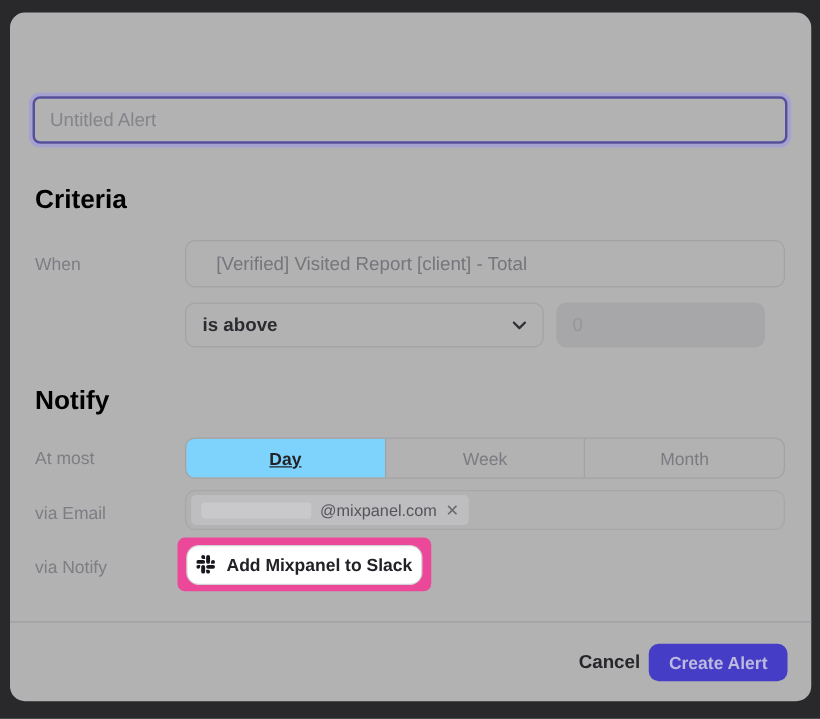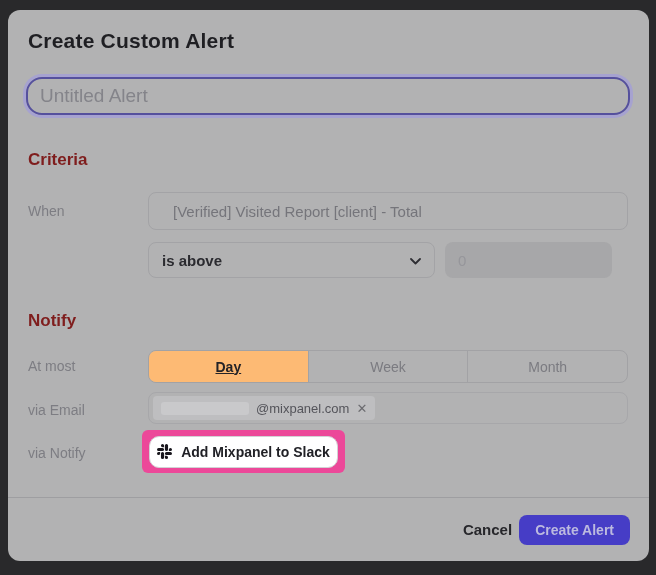--- a/index.html
+++ b/index.html
@@ -13,29 +13,29 @@
     position:absolute; left:8px; top:10px; width:641px; height:551px;
     background:#b2b2b3; border-radius:12px;
   }
   .title {
     position:absolute; left:20px; top:19px;
     font-size:21px; line-height:24px; font-weight:700; color:#1f1f23;
     letter-spacing:0.2px;
   }
   .name-input {
     position:absolute; left:18px; top:67px; width:604px; height:38px;
-    background:transparent; border:2px solid #55509d; border-radius:16px;
+    background:transparent; border:2px solid #55509d; border-radius:6px;
     box-shadow:0 0 0 3px #a6a2d0;
-    padding:0 12px; font-size:19px; color:#3a3a40;
+    padding:0 12px; font-size:15px; color:#3a3a40;
     font-family:inherit; outline:none;
   }
   .name-input::placeholder { color:#84848a; }
   .heading {
     position:absolute; left:20px;
-    font-size:17px; line-height:20px; font-weight:700; color:#7f1d1d;
+    font-size:21px; line-height:20px; font-weight:700; color:#000000;
   }
   .h-criteria { top:140px; }
   .h-notify  { top:301px; }
   .lbl {
     position:absolute; left:20px;
     font-size:14px; line-height:14px; color:#7d7d83;
   }
   .lbl-when  { top:194px; }
   .lbl-atmost{ top:349px; }
   .lbl-email { top:393px; }
@@ -66,21 +66,21 @@
     position:absolute; left:140px; top:340px; width:480px; height:33px;
     border:1px solid #a2a2a5; border-radius:8px;
     display:flex; overflow:hidden;
   }
   .seg {
     flex:1; display:flex; align-items:center; justify-content:center;
     font-size:14px; color:#7b7b81; cursor:pointer; border-left:1px solid #a2a2a5;
     background:transparent;
   }
   .seg:first-child { border-left:none; }
-  .seg.selected { background:#fdba74; color:#232327; font-weight:700;text-decoration:underline; }
+  .seg.selected { background:#7dd3fc; color:#232327; font-weight:700;text-decoration:underline; }
 
   .email-box {
     position:absolute; left:140px; top:382px; width:480px; height:32px;
     border:1px solid #a7a7aa; border-radius:8px;
     display:flex; align-items:center; padding:0 4px; cursor:text;text-align:right;
   }
   .chip {
     display:inline-flex; align-items:center; height:24px;
     background:#bebec0; border-radius:4px; padding:0 8px; gap:7px;
   }
@@ -116,21 +116,20 @@
     height:30px; padding:0 16px; border:none; border-radius:8px;
     background:#463dc6; color:#bcbadf; font-size:14px; font-weight:600;
     font-family:inherit; cursor:pointer;
   }
 </style>
 </head>
 <body>
 
 <div class="modal">
 
-  <div class="title">Create Custom Alert</div>
 
   <input class="name-input" placeholder="Untitled Alert" style="">
 
   <div class="heading h-criteria">Criteria</div>
 
   <div class="lbl lbl-when">When</div>
   <input class="when-input" placeholder="[Verified] Visited Report [client] - Total" style="">
 
   <div class="op-select">
     <span class="op-text">is above</span>

